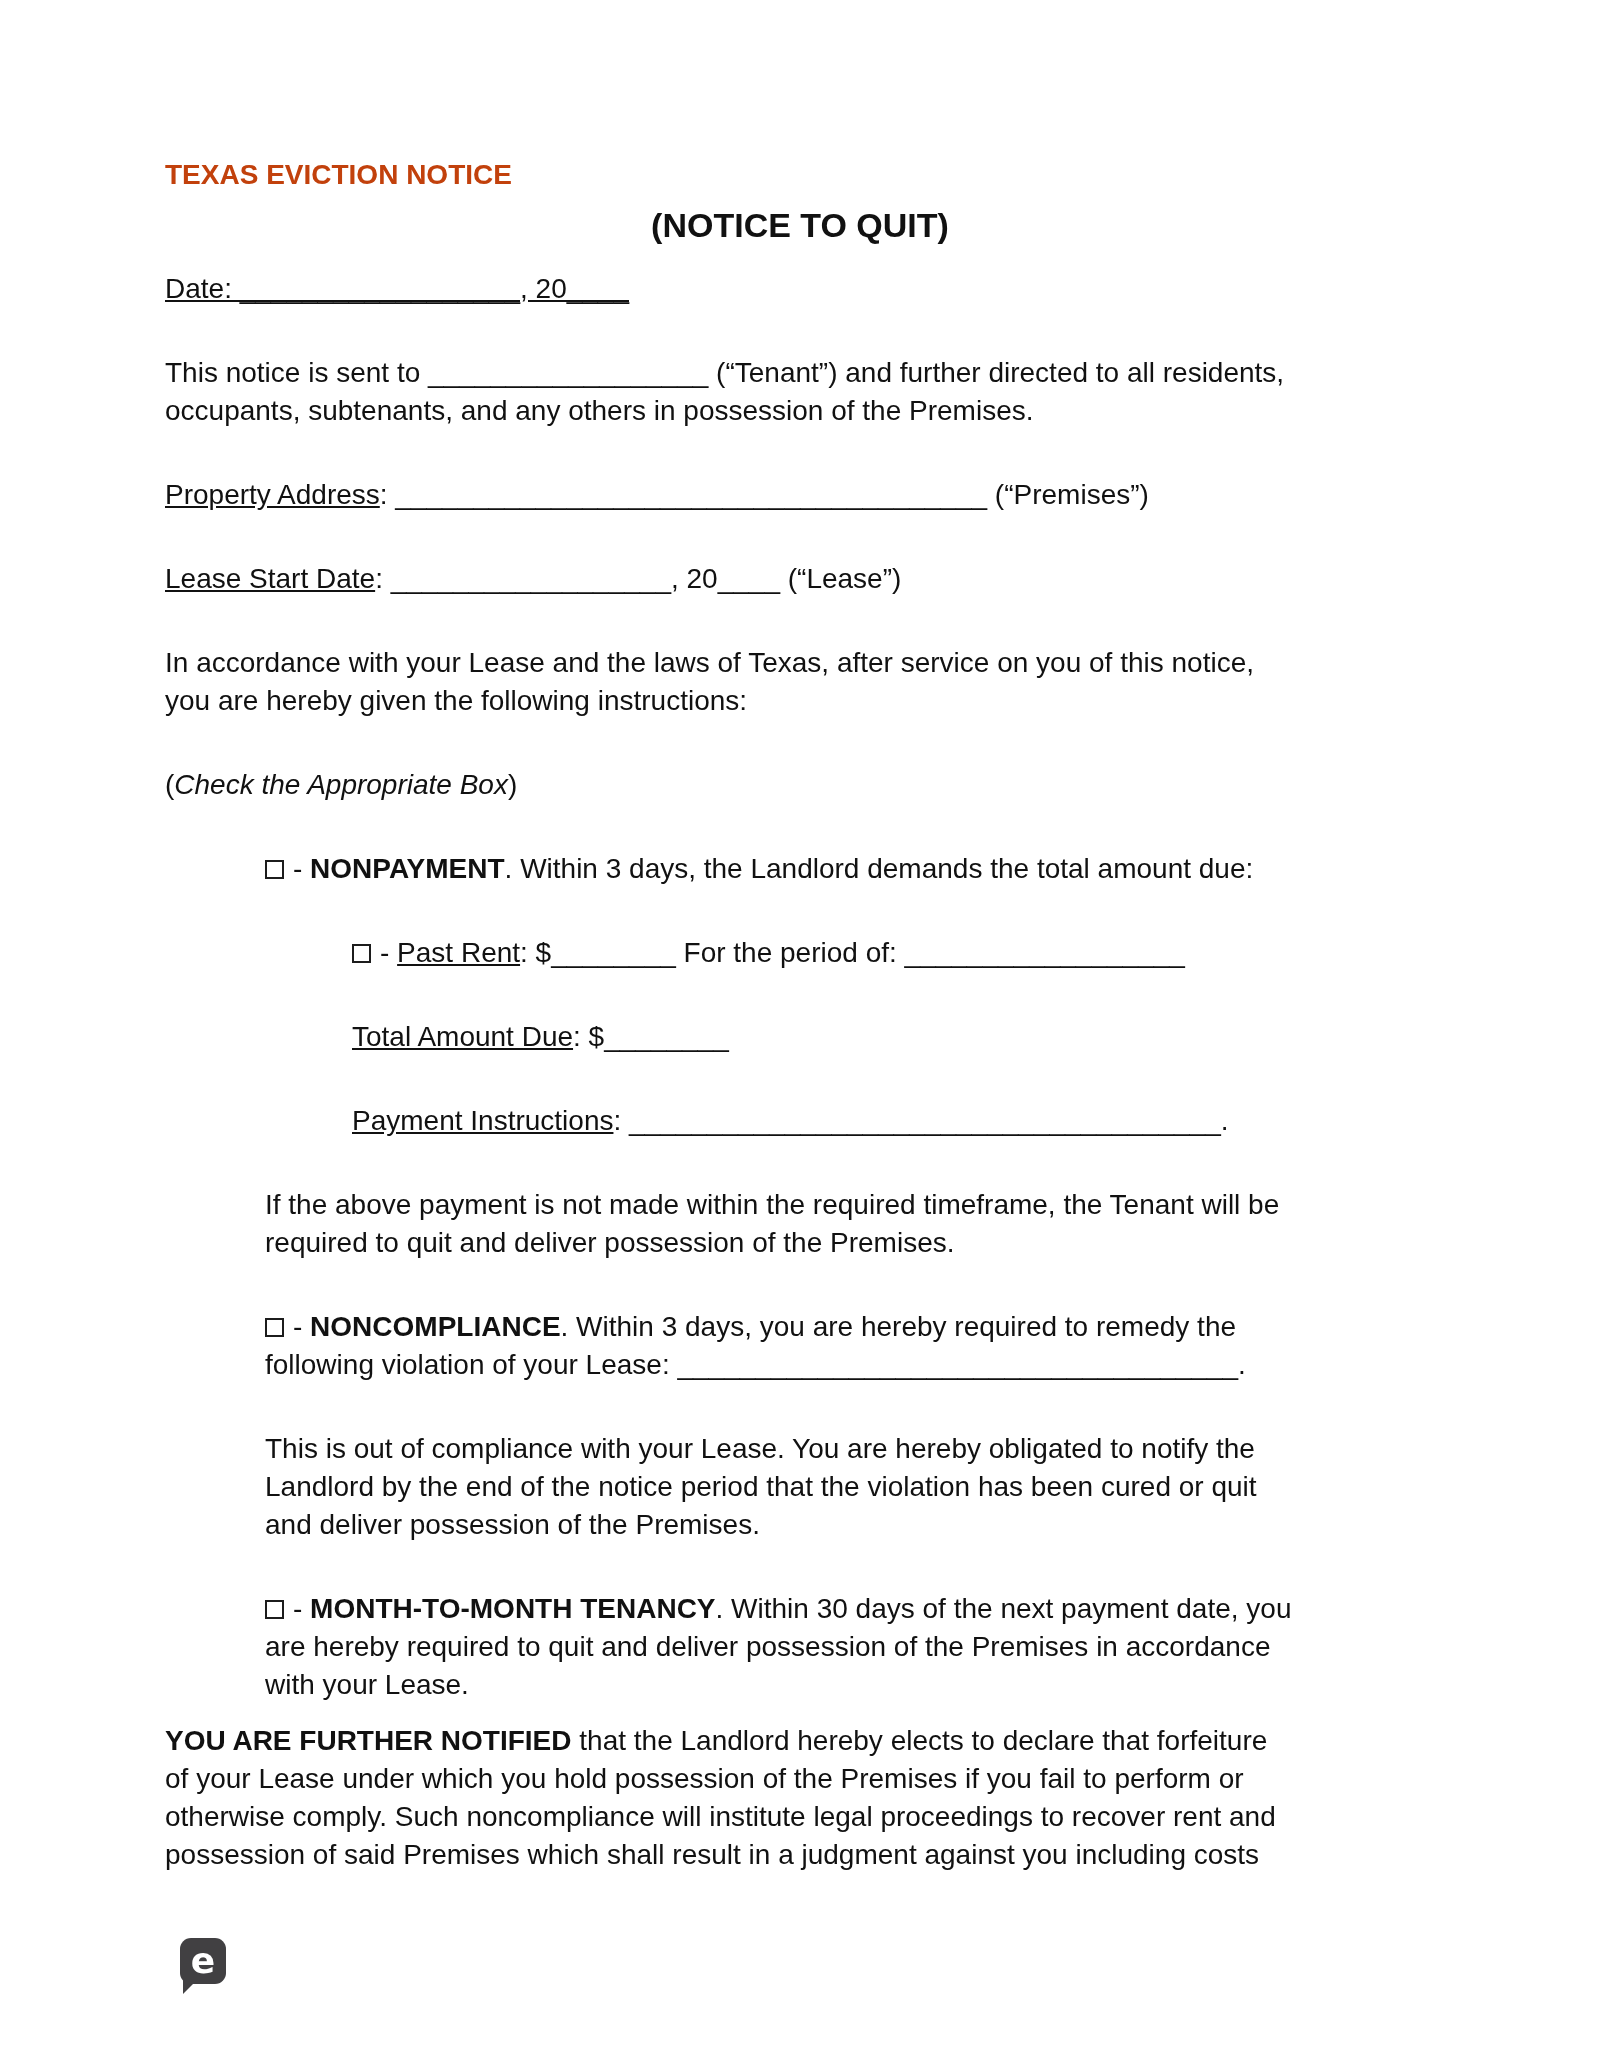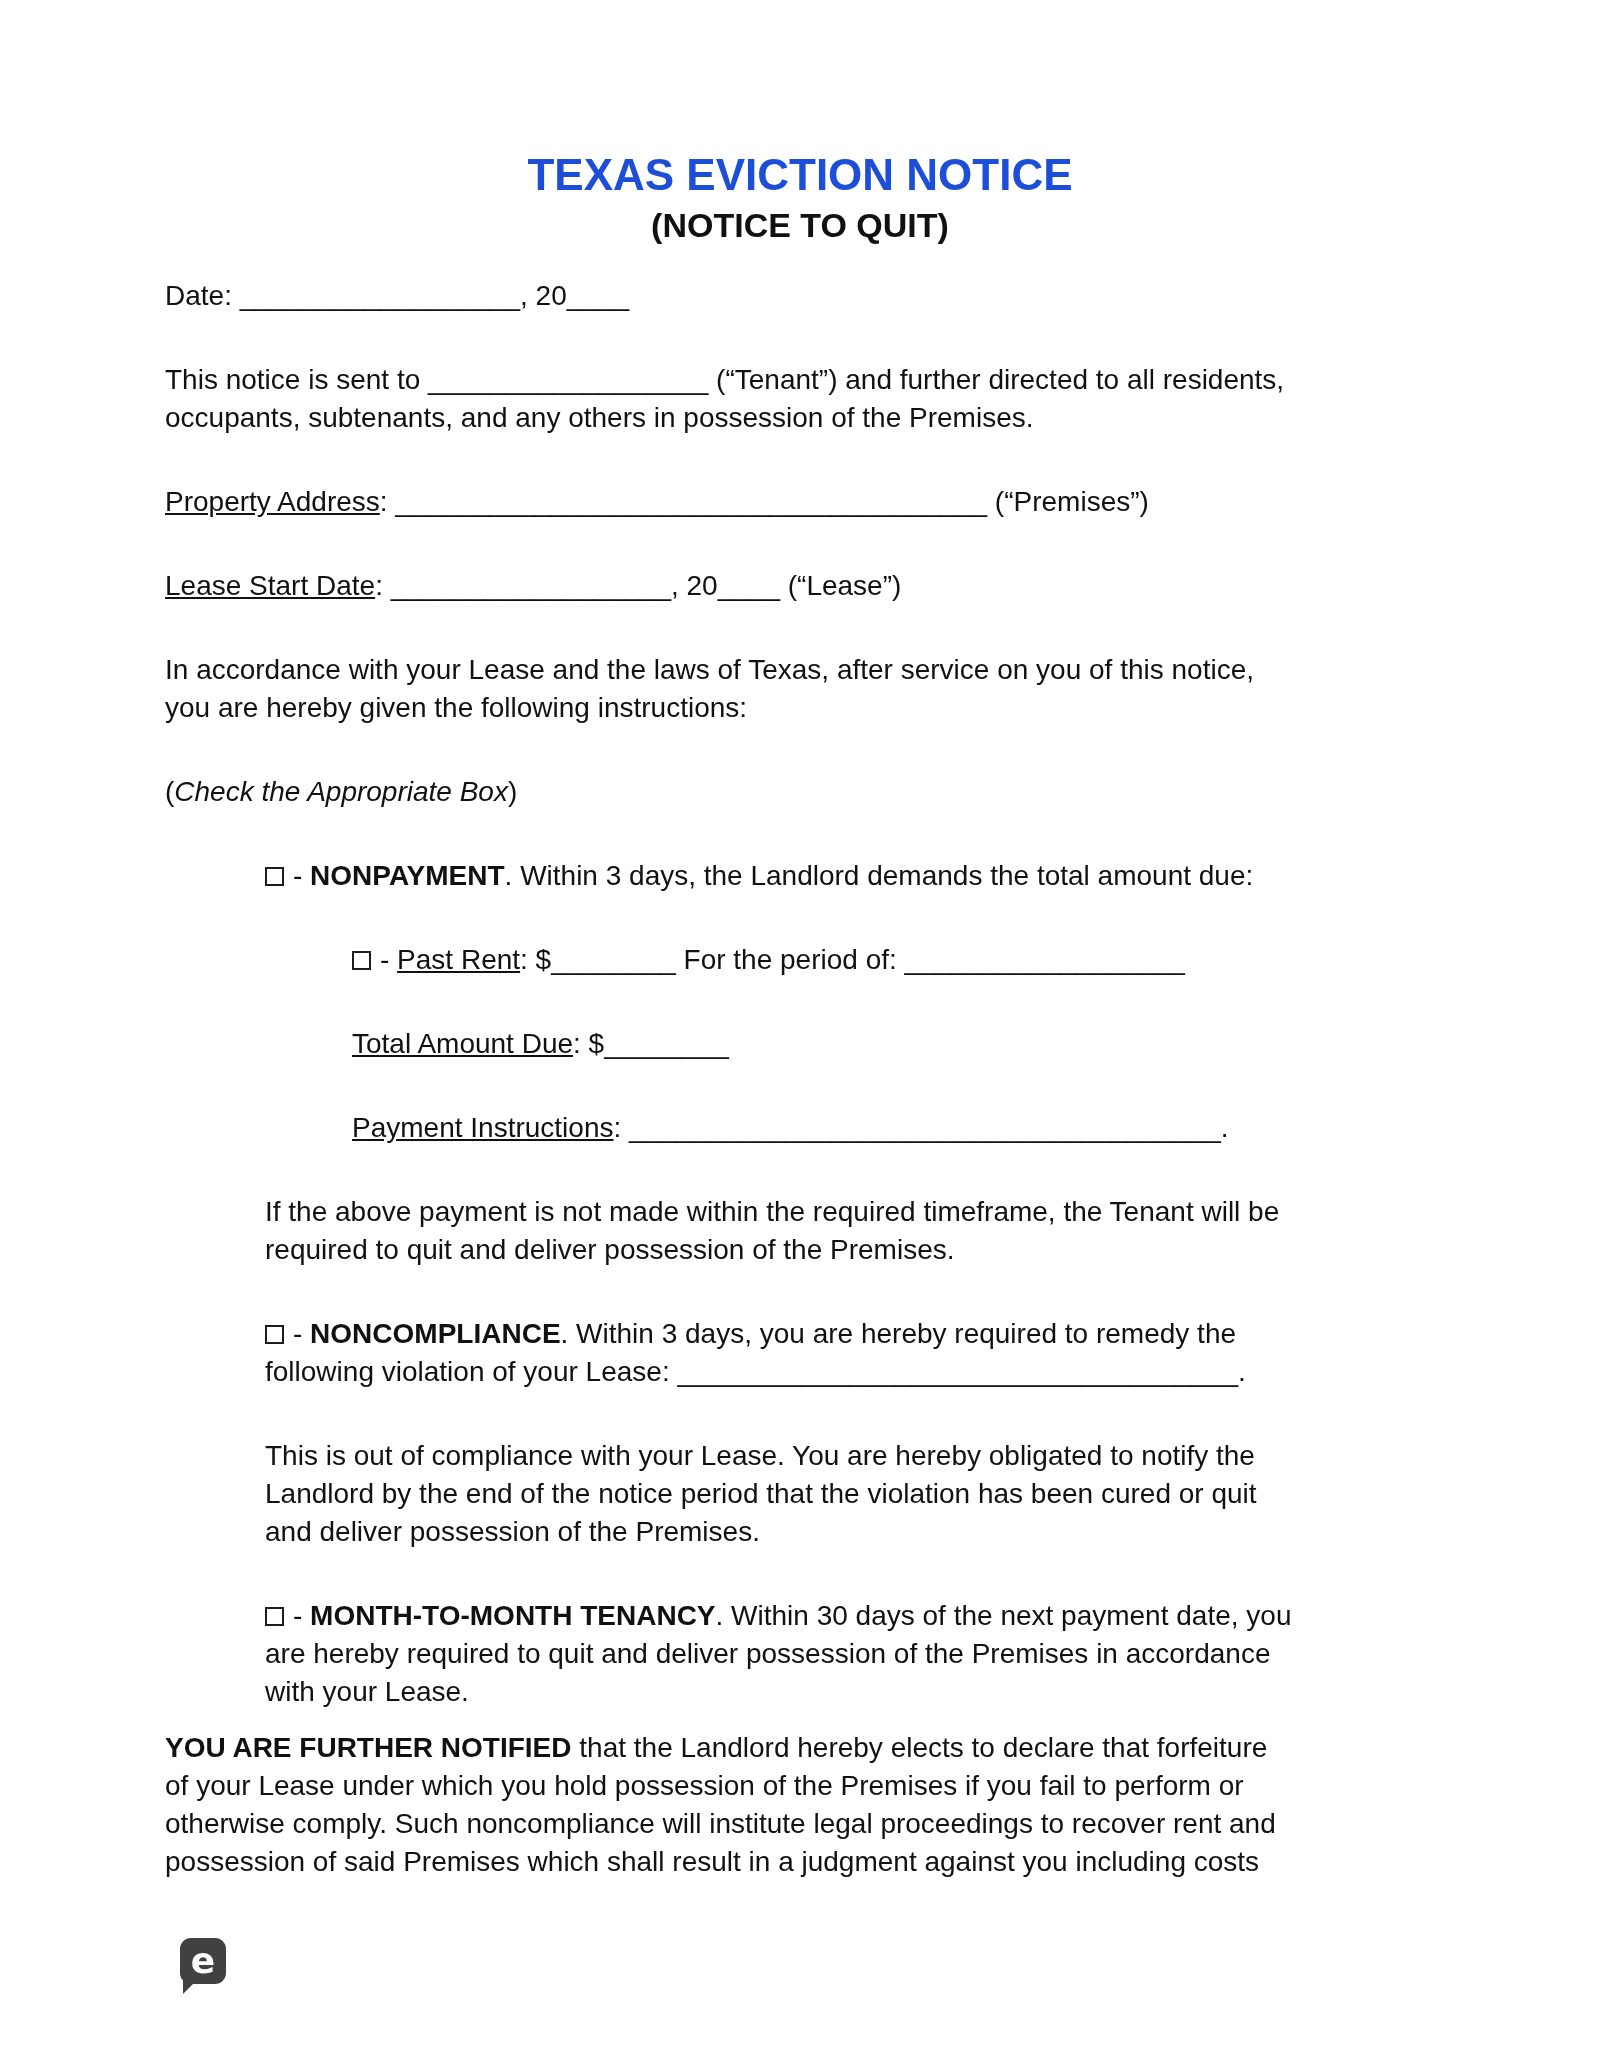--- a/index.html
+++ b/index.html
@@ -4,29 +4,29 @@
 <style>
   * { margin:0; padding:0; box-sizing:border-box; }
   html,body { background:#ffffff; }
   body {
     width:1600px; height:2070px; position:relative; overflow:hidden;
     font-family:"Liberation Sans", "DejaVu Sans", sans-serif;
     font-size:28px; color:#111111; line-height:38px;
   }
   .page { padding:150px 165px 0 165px; }
   .title {
-    text-align:center; font-weight:bold; font-size:44px; line-height:50px;
-    color:#1d4ed8;
+    font-weight:bold; font-size:28px; line-height:50px;
+    color:#c2410c;
   }
   .subtitle {
     text-align:center; font-weight:bold; font-size:34px; line-height:34px;
     margin-top:8px;
   }
   .para { margin-top:46px; }
-  .para-first { margin-top:35px; }
+  .para-first { margin-top:28px;text-decoration:underline; }
   .gap-lg { }
   .gap-sm { margin-top:18px; }
   .ind1 { margin-left:100px; }
   .ind2 { margin-left:187px; }
   .fee-line { line-height:38px; }
   .u { text-decoration:underline; }
   .b { font-weight:bold; }
   .i { font-style:italic; }
   .cb {
     display:inline-block; width:19px; height:19px;

